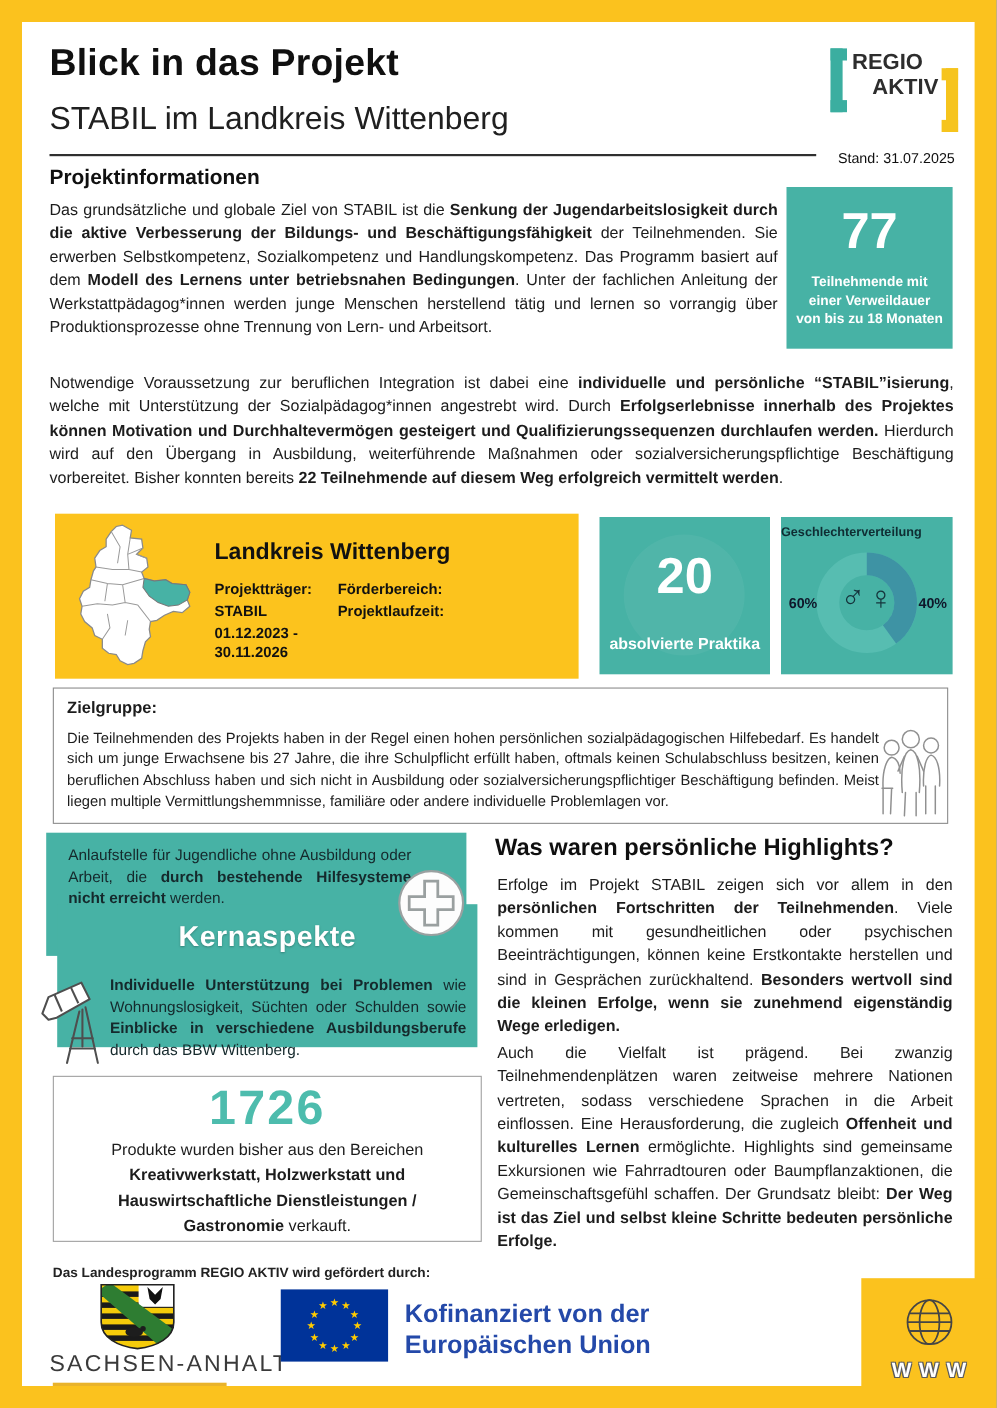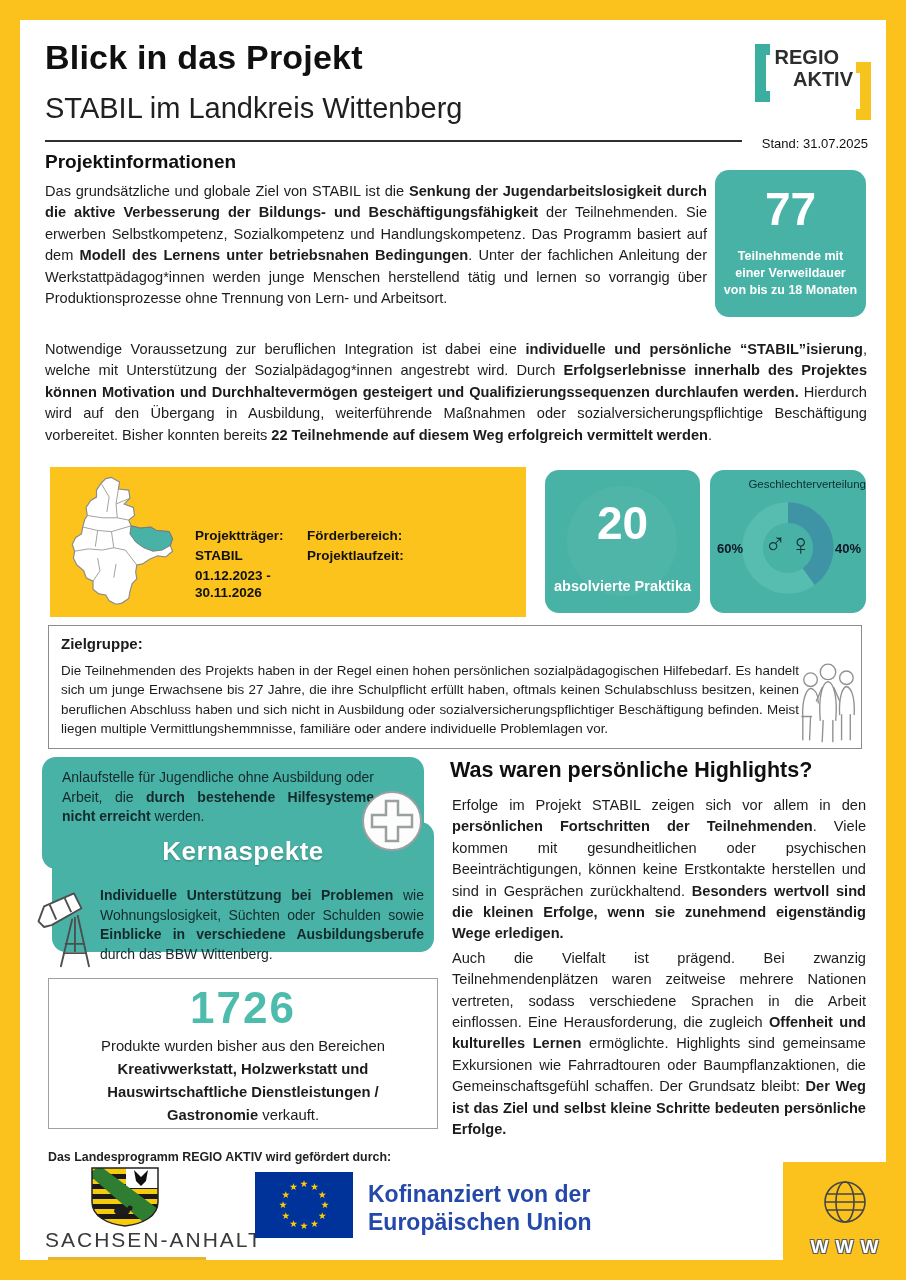--- a/index.html
+++ b/index.html
@@ -7,28 +7,28 @@
         font-family:"Liberation Sans","DejaVu Sans",sans-serif;color:#1c1c1c;}
   .inner{position:absolute;left:20px;top:20px;width:866px;height:1240px;background:#ffffff;}
   .abs{position:absolute;}
   .b{font-weight:700;}
   .title{font-size:34px;font-weight:800;letter-spacing:.2px;color:#101010;}
   .subtitle{font-size:29px;font-weight:400;color:#202020;}
   .hline{height:2px;background:#2f2f2f;}
   .stand{font-size:13px;text-align:right;color:#101010;}
   .h2{font-size:19px;font-weight:700;color:#101010;}
   .body-text{font-size:14.6px;line-height:21.4px;text-align:justify;}
-  .teal{background:#47B2A5;border-radius:14px;}
+  .teal{background:#47B2A5;}
   .stat-num{color:#fff;font-weight:700;font-size:46px;text-align:center;}
   .stat-label{color:#fff;font-weight:700;font-size:12.5px;line-height:17px;text-align:center;}
   .lk-box{background:#FCC31D;}
   .lk-title{font-size:21px;font-weight:800;color:#111;}
   .lk-grid{display:grid;grid-template-columns:108px 1fr;column-gap:4px;row-gap:3px;
            font-size:13.5px;font-weight:700;color:#111;line-height:17px;}
-  .gender-title{font-size:11.5px;font-weight:400;color:#0f2d33;text-align:right;}
+  .gender-title{font-size:11.5px;font-weight:700;color:#0f2d33;text-align:left;}
   .gender-label{font-size:13px;font-weight:700;color:#0f172a;}
   .gender-sym{font-size:30px;font-weight:700;color:#14323a;line-height:30px;}
   .box-border{background:#fff;border:1px solid #8c8c8c;}
   .zg-head{font-size:15px;font-weight:700;}
   .zg-text{font-size:13.4px;line-height:19.4px;text-align:justify;}
   .ka-text{font-size:14px;line-height:19.5px;text-align:justify;color:#15292c;}
   .ka-head{font-size:26px;font-weight:800;color:#fff;text-align:center;
            text-shadow:0 1px 2px rgba(0,0,0,.28);letter-spacing:.5px;}
   .hl-head{font-size:21.5px;font-weight:800;color:#0f0f0f;}
   .hl-text{font-size:14.6px;line-height:21.4px;text-align:justify;}
@@ -77,20 +77,21 @@
   </div>
 
   <div class="abs body-text" style="left:45px;top:339px;width:822px;"><span>Notwendige Voraussetzung zur beruflichen Integration ist dabei eine </span><span class="b">individuelle und persönliche “STABIL”isierung</span><span>, welche mit Unterstützung der Sozialpädagog*innen angestrebt wird. Durch </span><span class="b">Erfolgserlebnisse innerhalb des Projektes können Motivation und Durchhaltevermögen gesteigert und Qualifizierungssequenzen durchlaufen werden.</span><span> Hierdurch wird auf den Übergang in Ausbildung, weiterführende Maßnahmen oder sozialversicherungspflichtige Beschäftigung vorbereitet. Bisher konnten bereits </span><span class="b">22 Teilnehmende auf diesem Weg erfolgreich vermittelt werden</span><span>.</span></div>
 
   <div class="abs lk-box" style="left:50px;top:467px;width:476px;height:150px;">
     <svg class="abs" style="left:12px;top:7px;" width="122" height="136" viewBox="0 0 100 118">
       <path d="M40,3 L47,7 L46,13 L55,14 L56,21 L51,26 L59,29 L60,36 L55,40 L57,45 L65,47 L74,46 L79,49 L90,50 L93,56 L91,62 L93,67 L87,72 L80,71 L73,74 L67,78 L62,79 L61,85 L62,91 L58,95 L56,102 L55,108 L49,112 L44,113 L38,110 L35,105 L29,104 L24,100 L24,93 L18,90 L16,84 L10,79 L7,73 L8,67 L6,61 L9,55 L14,52 L15,46 L17,39 L19,36 L18,29 L22,23 L27,20 L27,14 L31,8 L35,4 Z" fill="#ffffff" stroke="#8a8a8a" stroke-width="1"></path>
       <path d="M31,8 L38,20 L36,33 M46,13 L44,26 L45,38 M19,36 L32,38 L45,38 L55,40 M15,46 L28,49 L40,50 L57,45 M28,49 L26,63 M40,50 L42,64 M8,67 L20,65 L32,66 L42,64 L52,66 M24,93 L30,84 L28,73 M42,90 L44,78 M56,21 L44,26 M51,26 L59,29 M62,79 L52,66" fill="none" stroke="#9a9a9a" stroke-width="0.8"></path>
       <path d="M57,45 L65,47 L74,46 L79,49 L90,50 L93,56 L91,62 L84,66 L76,67 L68,64 L61,59 L56,52 Z" fill="#47B2A5" stroke="#777" stroke-width="0.8"></path>
     </svg>
+    <div class="abs lk-title" style="left:145px;top:23px;">Landkreis Wittenberg</div>
     <div class="abs lk-grid" style="left:145px;top:60px;width:320px;">
       <div>Projektträger:</div>
       <div>Förderbereich:</div>
       <div>STABIL</div>
       <div>Projektlaufzeit:</div>
       <div>01.12.2023 - 30.11.2026</div>
     </div>
   </div>
 
   <div class="abs teal" style="left:545px;top:470px;width:155px;height:143px;">

